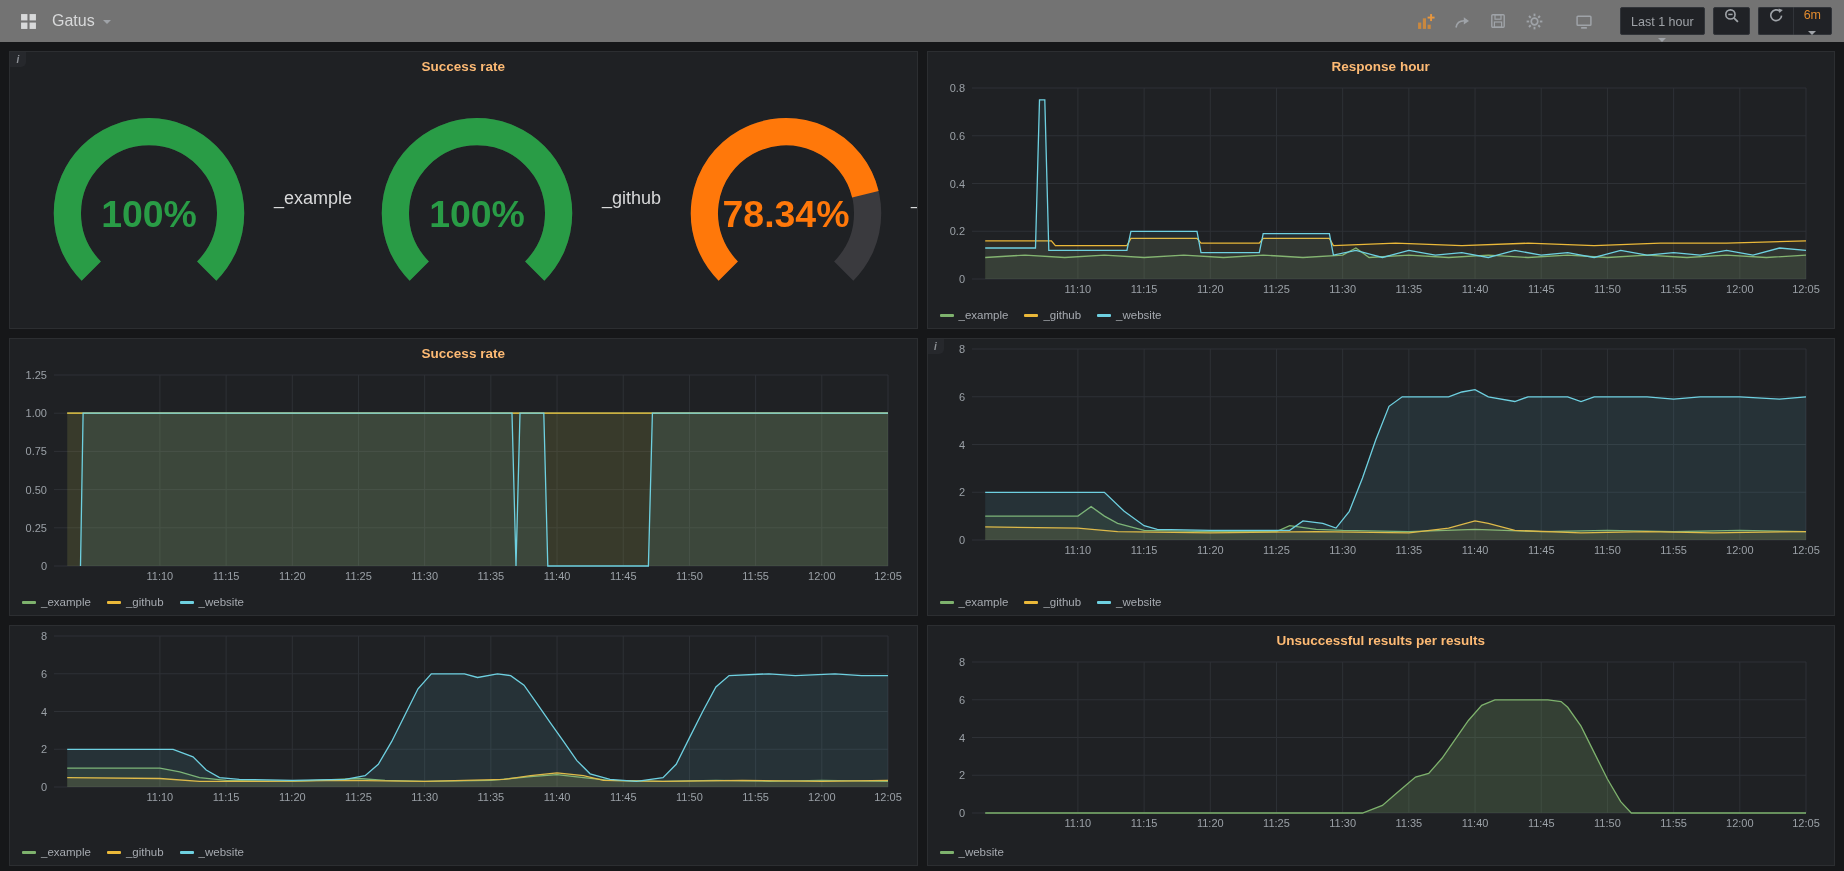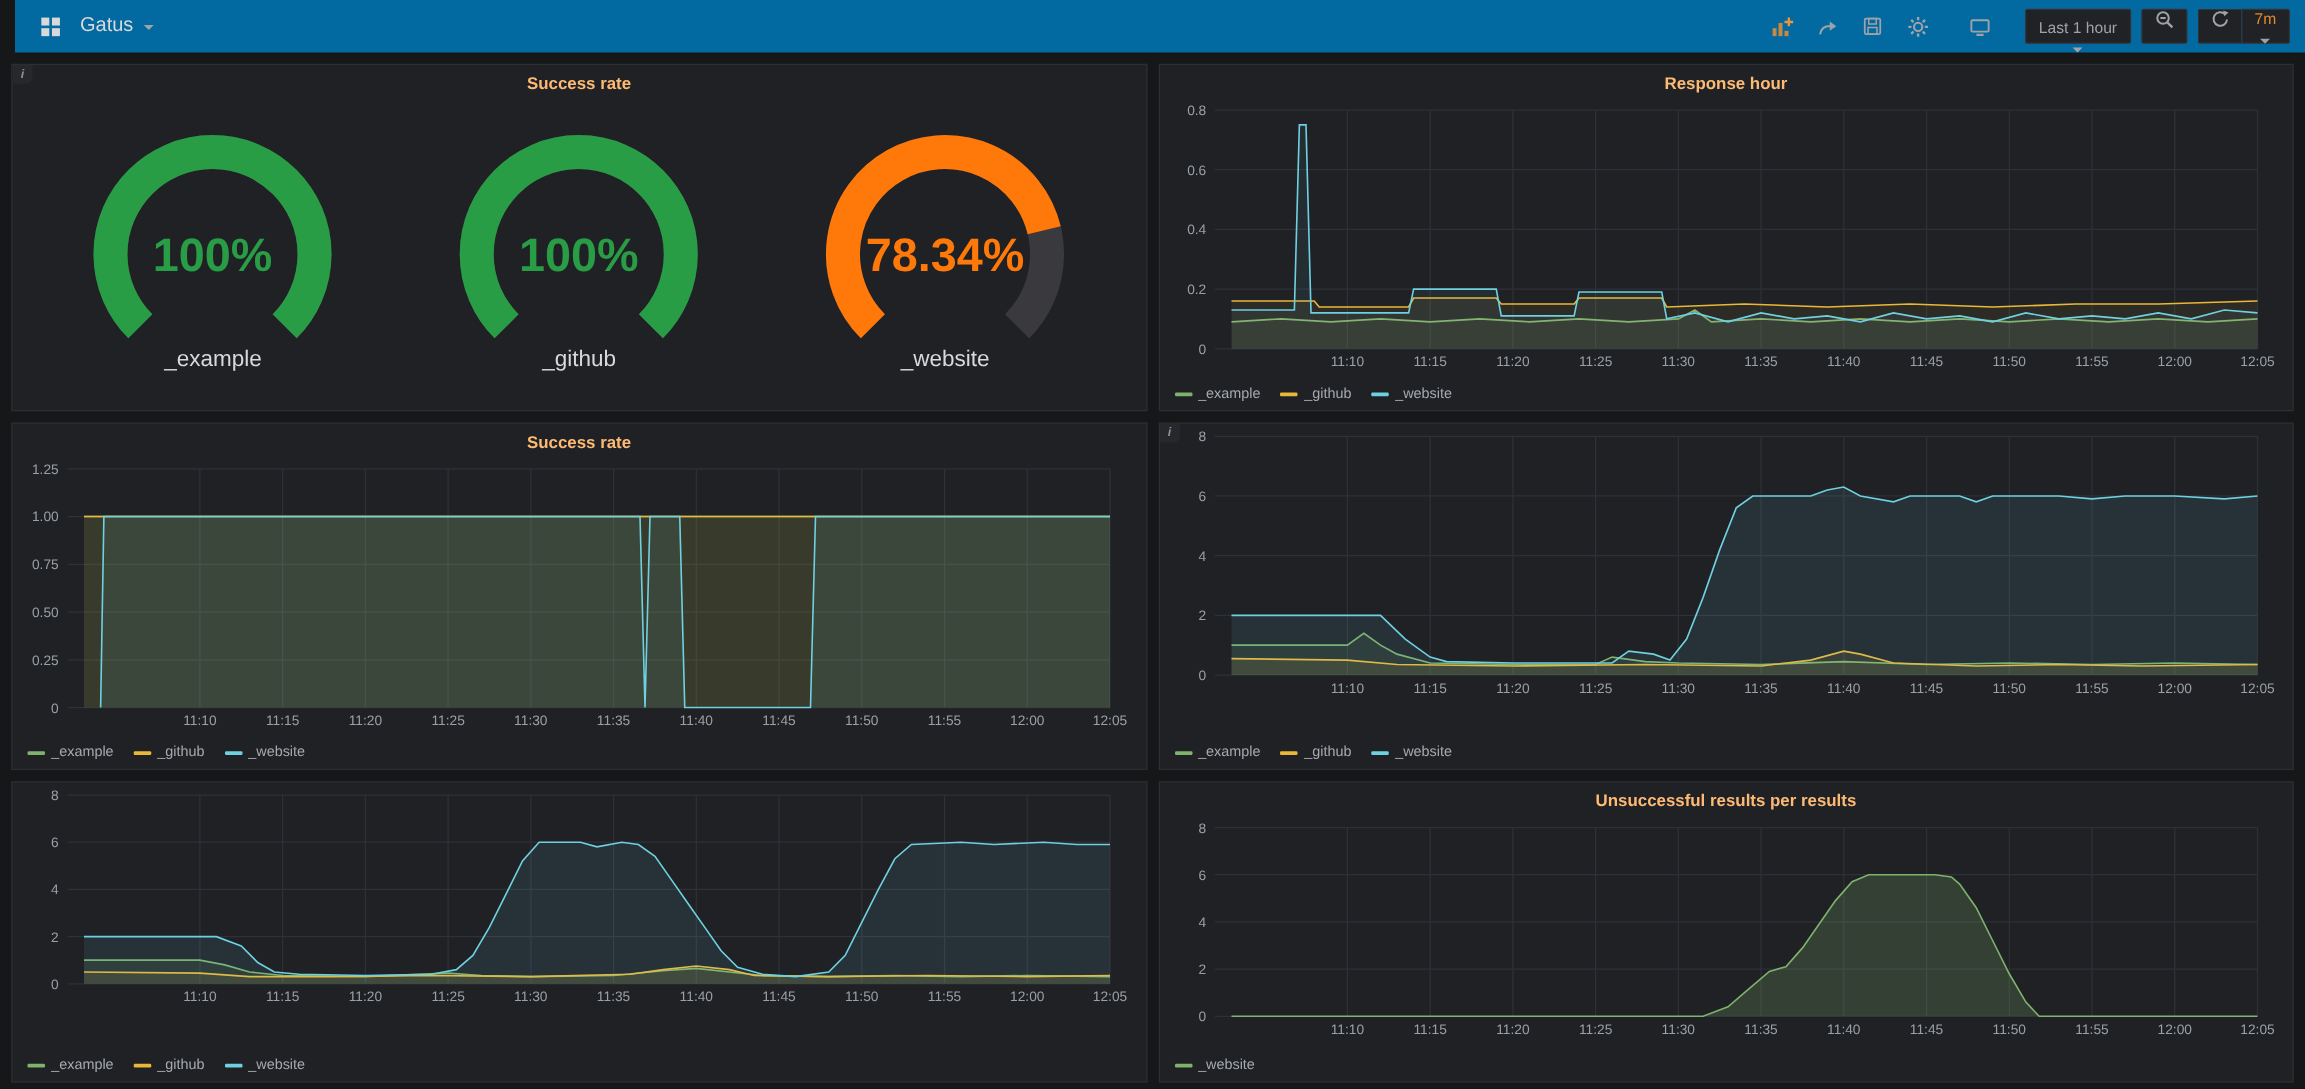--- a/index.html
+++ b/index.html
@@ -1,21 +1,21 @@
 <!DOCTYPE html>
 <html><head>
 <meta charset="utf-8">
 <style>
   * { margin:0; padding:0; box-sizing:border-box; }
   html,body { width:1844px; height:871px; overflow:hidden; background:#161719;
               font-family:"Liberation Sans", sans-serif; }
 
   
   .navbar { height:42px; display:flex; align-items:center; justify-content:space-between;
-            padding:0 12px 0 14px; background:#0369a1;margin-left:12px; }
+            padding:0 12px 0 14px; background:#737373; }
   .nav-left { display:flex; align-items:center; gap:10px; }
   .dash-title { color:#d8d9da; font-size:16px; display:flex; align-items:center; gap:8px; cursor:pointer; }
   .caret { width:0; height:0; border-left:4px solid transparent; border-right:4px solid transparent;
            border-top:4px solid #9fa3a8; display:inline-block; margin-top:2px; }
   .nav-right { display:flex; align-items:center; gap:8px; }
   .icon-btn { width:28px; height:28px; display:flex; align-items:center; justify-content:center; cursor:pointer; }
   .nav-sep { width:6px; }
   .btn { height:28px; background:#202226; border:1px solid #313439; border-radius:2px;
          color:#9fa3a8; font-size:12.5px; display:flex; align-items:center; gap:7px;
          padding:0 10px; cursor:pointer; white-space:nowrap;flex-direction:column; }
@@ -30,21 +30,21 @@
   .panel { background:#1f2124; border:1px solid #2c2e31; position:relative;
            display:flex; flex-direction:column; overflow:hidden; }
   .panel-title { color:#fdba74; font-size:13.5px; font-weight:bold; text-align:center;
                  padding:7px 0 4px; cursor:pointer; flex:0 0 auto; }
   .panel-info { position:absolute; left:0; top:0; width:16px; height:15px; color:#8d9196;
                 font-size:10px; font-style:italic; font-weight:bold; text-align:center;
                 line-height:15px; background:#26282c; border-bottom-right-radius:5px; cursor:pointer; z-index:2; }
 
   
   .gauges { flex:1; display:flex; justify-content:space-around; align-items:center; padding:0 14px 10px; }
-  .gauge { display:flex; flex-direction:column; align-items:center; }
+  .gauge { display:flex; flex-direction:row; align-items:center; }
   .gauge-label { color:#d8d9da; font-size:18px; margin-top:0px; }
 
   
   .chart-wrap { flex:1; padding:2px 8px 0; }
   .legend { display:flex; gap:16px; padding:1px 12px 7px; align-items:center; flex:0 0 auto; }
   .legend-item { display:flex; align-items:center; gap:5px; color:#a6aab0; font-size:11.5px; cursor:pointer; }
   .swatch { width:14px; height:3px; border-radius:1px; display:inline-block; }
   text.tick { font-family:"Liberation Sans", sans-serif; font-size:11px; fill:#9aa0a6; }
   .gauge-value { font-family:"Liberation Sans", sans-serif; font-weight:bold; }
 </style>
@@ -128,21 +128,21 @@
       </svg>
     </div>
     <div class="btn-group">
       <div class="btn">
         <svg width="14" height="14" viewBox="0 0 14 14">
           <path d="M12.6,7.6 A5.4,5.4 0 1 1 11,3.4" stroke="#9fa3a8" stroke-width="1.6" fill="none"></path>
           <polygon points="9.6,0.4 13.8,1.9 10.4,5" fill="#9fa3a8"></polygon>
         </svg>
       </div>
       <div class="btn">
-        <span class="refresh-val">7m</span>
+        <span class="refresh-val">6m</span>
         <span class="caret"></span>
       </div>
     </div>
   </div>
 </div>
 
 <div class="grid">
 
   <section class="panel">
     <div class="panel-info">i</div>

